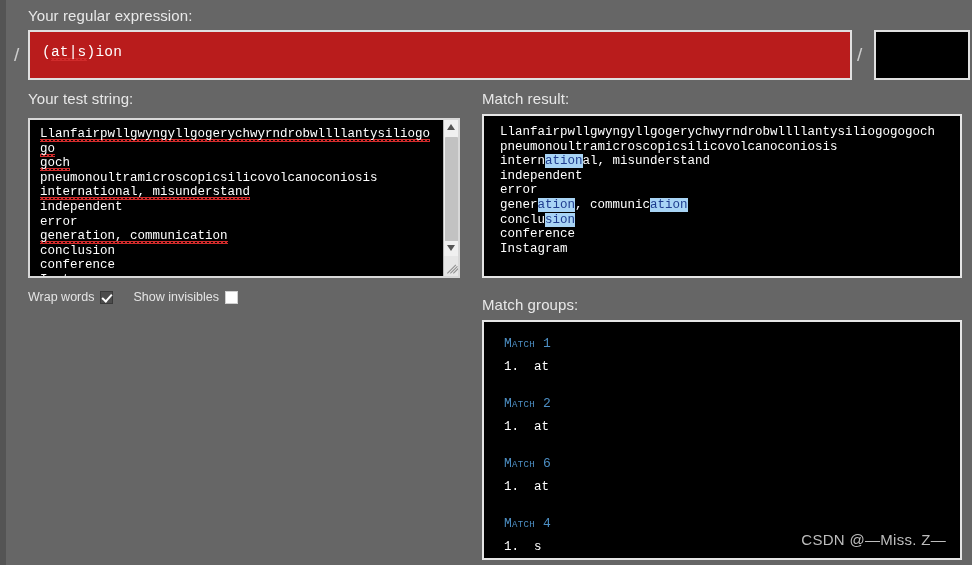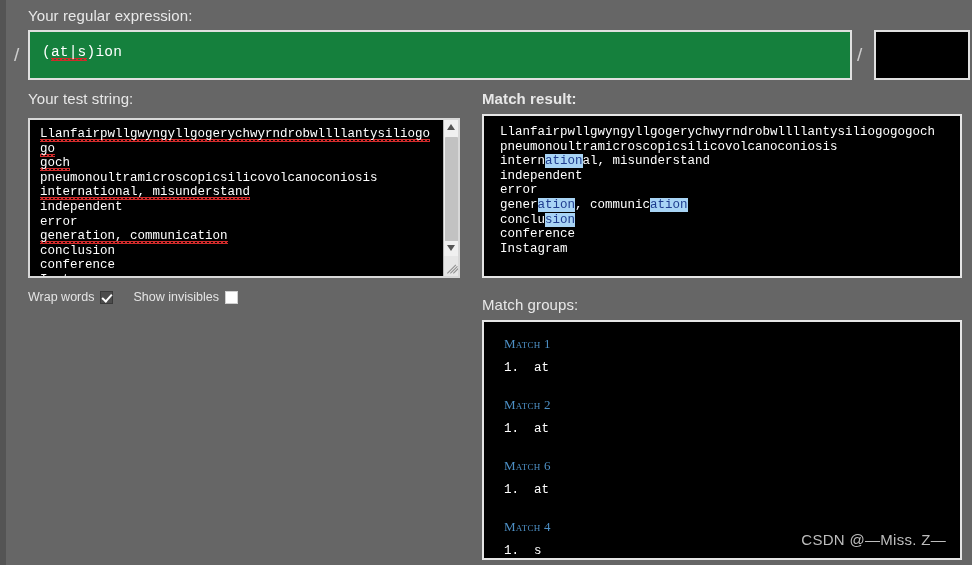--- a/index.html
+++ b/index.html
@@ -52,21 +52,21 @@
   }
   .slash.left  { left: 8px;  top: 0; }
   .slash.right { left: 851px; top: 0; }
 
   .regex-input {
     position: absolute;
     left: 22px;
     top: 0px;
     width: 824px;
     height: 50px;
-    background: #15803d;
+    background: #b91c1c;
     border: 2px solid #e0e0e0;
     box-sizing: border-box;
     overflow: hidden;
   }
   .regex-text {
     position: absolute;
     left: 12px;
     top: 12px;
     color: #ffffff;
     font-family: "Liberation Mono", monospace;
@@ -227,21 +227,20 @@
     border: solid #ffffff;
     border-width: 0 2px 2px 0;
     transform: rotate(42deg);
   }
 
   
   .label-match-result {
     position: absolute;
     left: 476px;
     top: 90px;
-    font-weight: bold;
   }
   .match-result-box {
     position: absolute;
     left: 476px;
     top: 114px;
     width: 480px;
     height: 164px;
     background: #000000;
     border: 2px solid #e6e6e6;
     box-sizing: border-box;
@@ -280,21 +279,21 @@
     overflow: hidden;
   }
   .mg-inner {
     position: absolute;
     left: 20px;
     top: 14px;
     right: 6px;
   }
   .mg-title {
     color: #4d8fc4;
-    font-family: Liberation Serif, serif;
+    font-family: Liberation Mono, monospace;
     font-size: 13px;
     font-variant: small-caps;
     letter-spacing: 0.3px;
     margin-bottom: 9px;
   }
   .mg-item {
     color: #ffffff;
     font-family: "Liberation Mono", monospace;
     font-size: 12.5px;
     margin-bottom: 22px;

